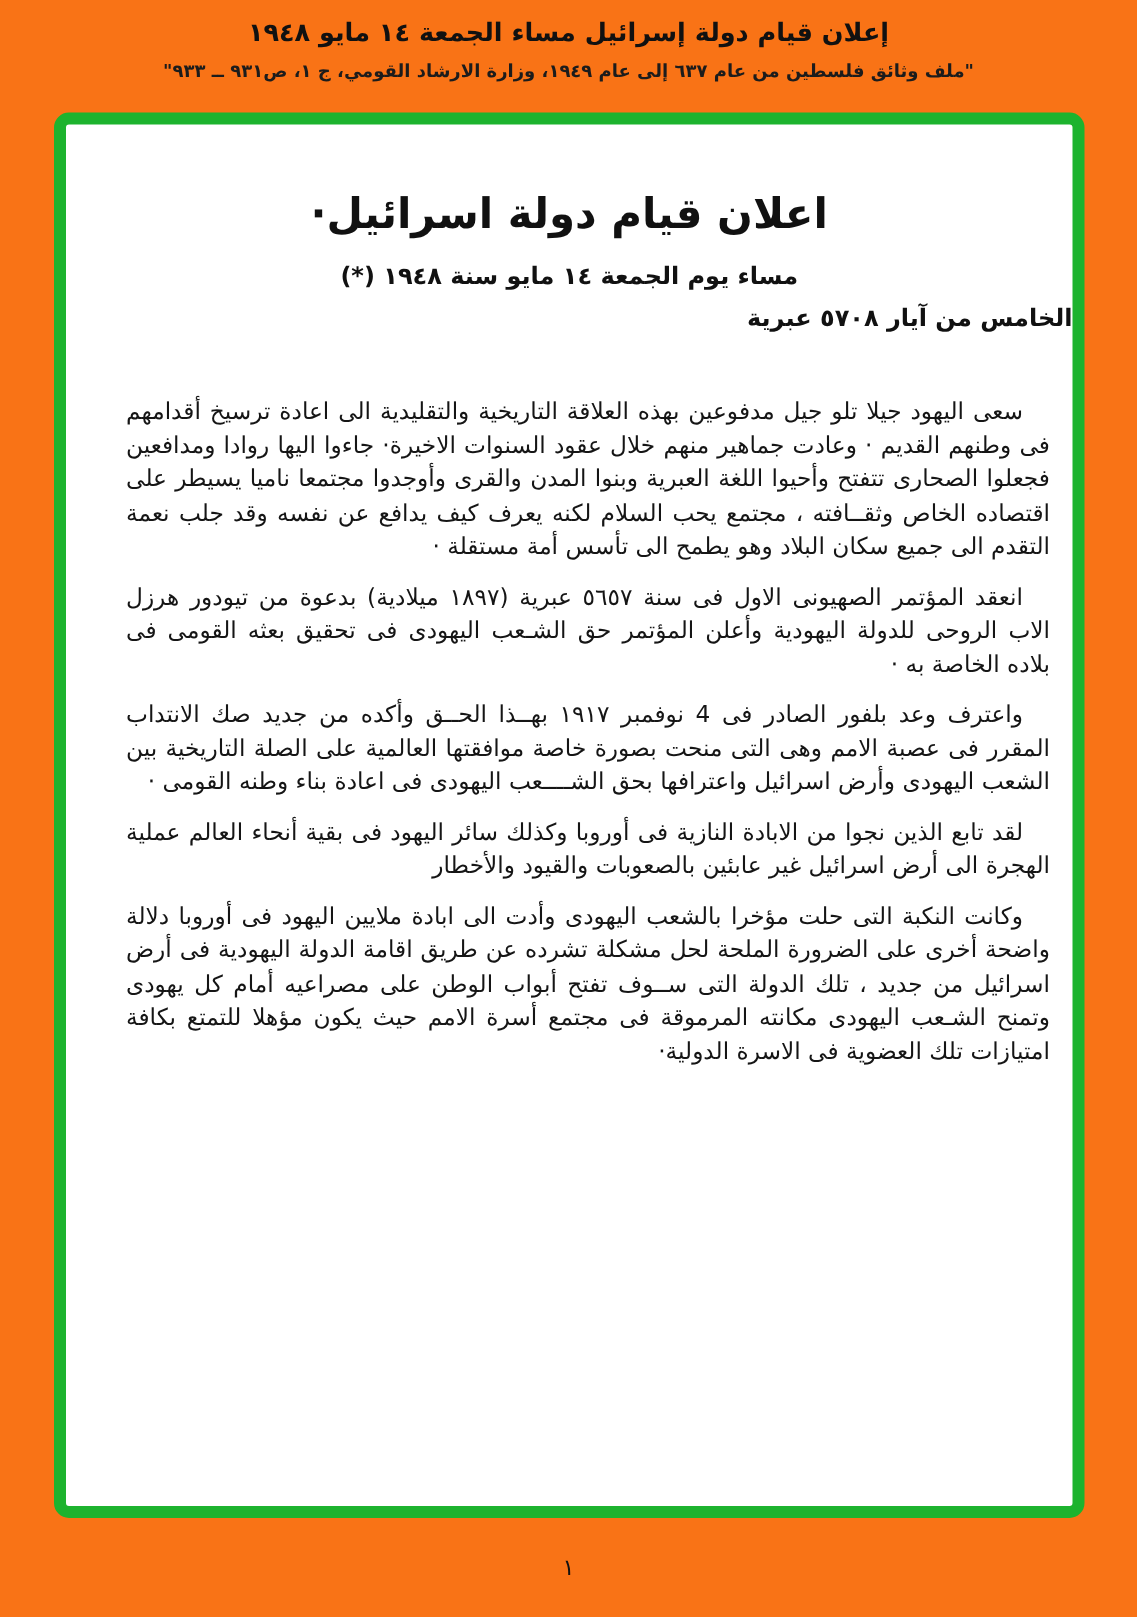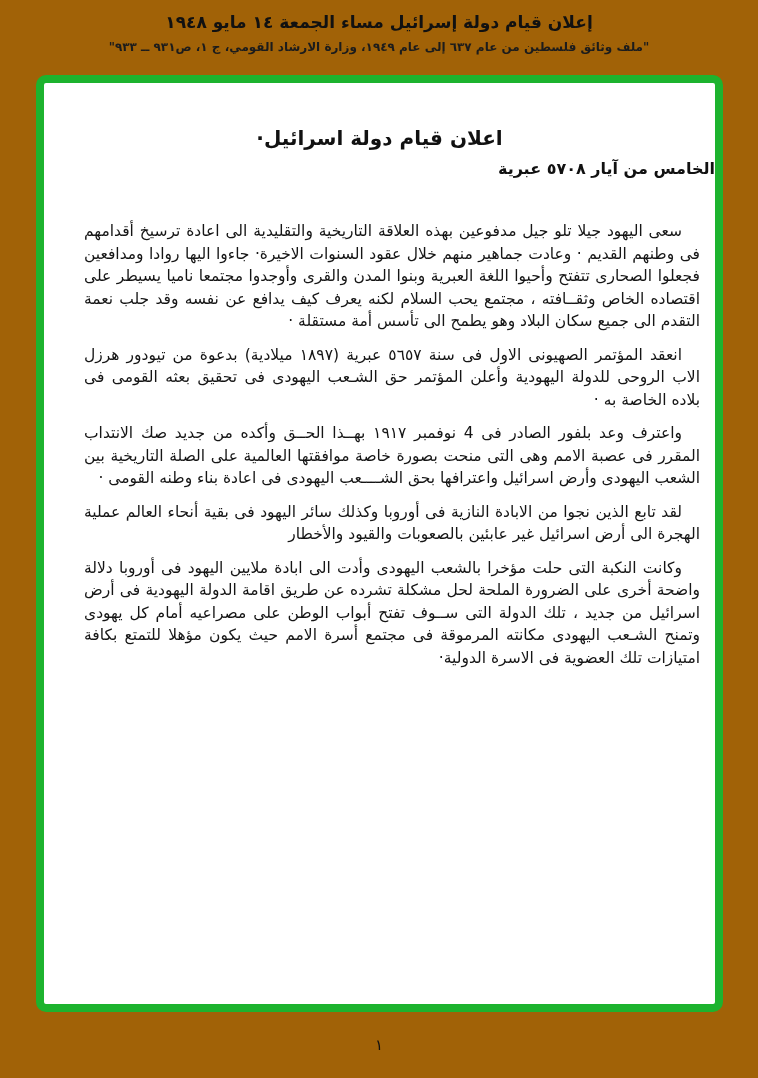--- a/index.html
+++ b/index.html
@@ -4,21 +4,21 @@
 <style>
   * { margin: 0; padding: 0; box-sizing: border-box; }
   html, body {
     width: 758px; height: 1078px;
     background: #ffffff;
     font-family: "DejaVu Sans", sans-serif;
     color: #111111;
     overflow: hidden;
     position: relative;
   }
-  .page { position: relative; width: 758px; height: 1078px; background: #a16207; }
+  .page { position: relative; width: 758px; height: 1078px; background: #f97316; }
 
   
   .page-header {
     position: absolute; top: 12px; left: 0; right: 0;
     text-align: center; direction: rtl;
   }
   .header-line1 {
     font-size: 17px; font-weight: bold; letter-spacing: 0.2px;
   }
   .header-line2 {
@@ -30,21 +30,21 @@
     position: absolute; left: 36px; top: 75px;
     width: 687px; height: 937px;
     border: 8px solid #1db32e;
     border-radius: 10px;
     background: #ffffff;
   }
 
   .doc-title {
     margin-top: 43px;
     text-align: center; direction: rtl;
-    font-size: 20px; font-weight: bold;
+    font-size: 28px; font-weight: bold;
     letter-spacing: 0.3px;
   }
   .doc-subtitle1 {
     margin-top: 15px;
     text-align: center; direction: rtl;
     font-size: 16px; font-weight: bold;
   }
   .doc-subtitle2 {
     margin-top: 9px;
     direction: rtl;
@@ -76,20 +76,21 @@
 
   <div class="page-header">
     <div class="header-line1">إعلان قيام دولة إسرائيل مساء الجمعة ١٤ مايو ١٩٤٨</div>
     <div class="header-line2">"ملف وثائق فلسطين من عام ٦٣٧ إلى عام ١٩٤٩، وزارة الارشاد القومي، ج ١، ص٩٣١ ــ ٩٣٣"</div>
   </div>
 
   <div class="doc-frame">
 
     <div class="doc-title">اعلان قيام دولة اسرائيل·</div>
 
+    <div class="doc-subtitle1">مساء يوم الجمعة ١٤ مايو سنة ١٩٤٨ (*)</div>
 
     <div class="doc-subtitle2">الخامس من آيار ٥٧٠٨ عبرية</div>
 
     <div class="doc-body">
       <p>سعى اليهود جيلا تلو جيل مدفوعين بهذه العلاقة التاريخية والتقليدية الى اعادة ترسيخ أقدامهم فى وطنهم القديم · وعادت جماهير منهم خلال عقود السنوات الاخيرة· جاءوا اليها روادا ومدافعين فجعلوا الصحارى تتفتح وأحيوا اللغة العبرية وبنوا المدن والقرى وأوجدوا مجتمعا ناميا يسيطر على اقتصاده الخاص وثقــافته ، مجتمع يحب السلام لكنه يعرف كيف يدافع عن نفسه وقد جلب نعمة التقدم الى جميع سكان البلاد وهو يطمح الى تأسس أمة مستقلة ·</p>
       <p>انعقد المؤتمر الصهيونى الاول فى سنة ٥٦٥٧ عبرية (١٨٩٧ ميلادية) بدعوة من تيودور هرزل الاب الروحى للدولة اليهودية وأعلن المؤتمر حق الشـعب اليهودى فى تحقيق بعثه القومى فى بلاده الخاصة به ·</p>
       <p>واعترف وعد بلفور الصادر فى 4 نوفمبر ١٩١٧ بهــذا الحــق وأكده من جديد صك الانتداب المقرر فى عصبة الامم وهى التى منحت بصورة خاصة موافقتها العالمية على الصلة التاريخية بين الشعب اليهودى وأرض اسرائيل واعترافها بحق الشــــعب اليهودى فى اعادة بناء وطنه القومى ·</p>
       <p>لقد تابع الذين نجوا من الابادة النازية فى أوروبا وكذلك سائر اليهود فى بقية أنحاء العالم عملية الهجرة الى أرض اسرائيل غير عابئين بالصعوبات والقيود والأخطار</p>
       <p>وكانت النكبة التى حلت مؤخرا بالشعب اليهودى وأدت الى ابادة ملايين اليهود فى أوروبا دلالة واضحة أخرى على الضرورة الملحة لحل مشكلة تشرده عن طريق اقامة الدولة اليهودية فى أرض اسرائيل من جديد ، تلك الدولة التى ســوف تفتح أبواب الوطن على مصراعيه أمام كل يهودى وتمنح الشـعب اليهودى مكانته المرموقة فى مجتمع أسرة الامم حيث يكون مؤهلا للتمتع بكافة امتيازات تلك العضوية فى الاسرة الدولية·</p>
     </div>

